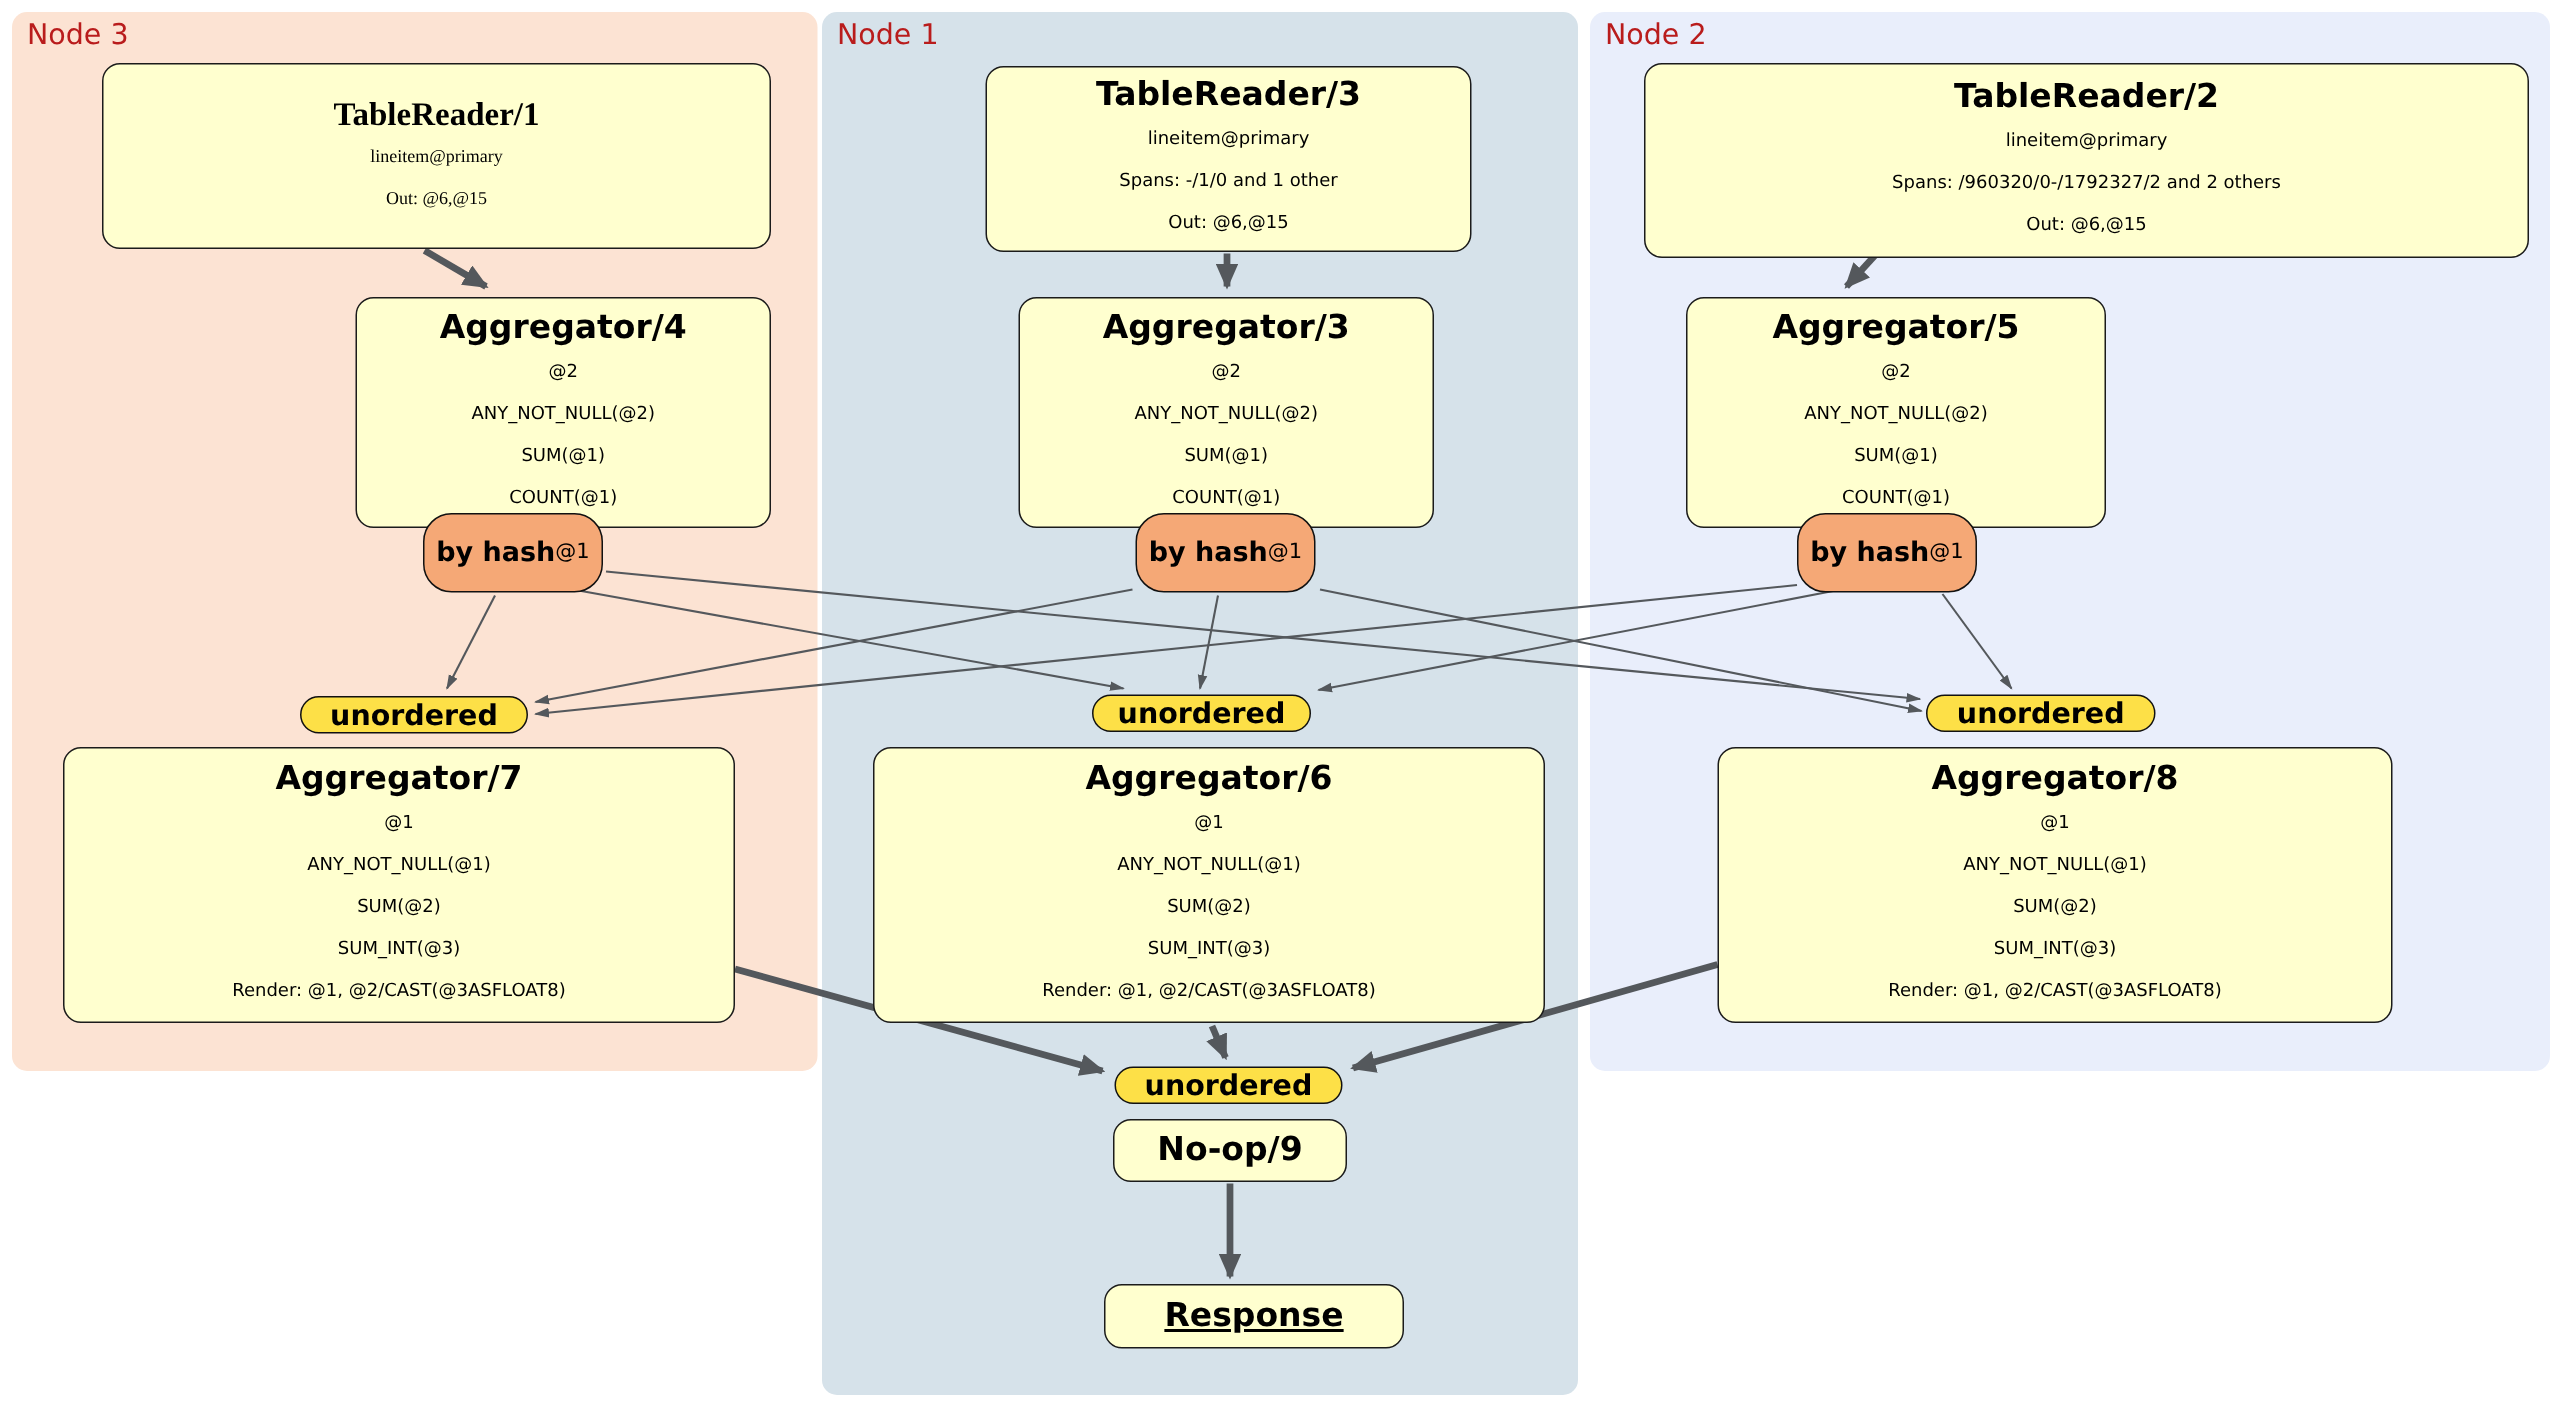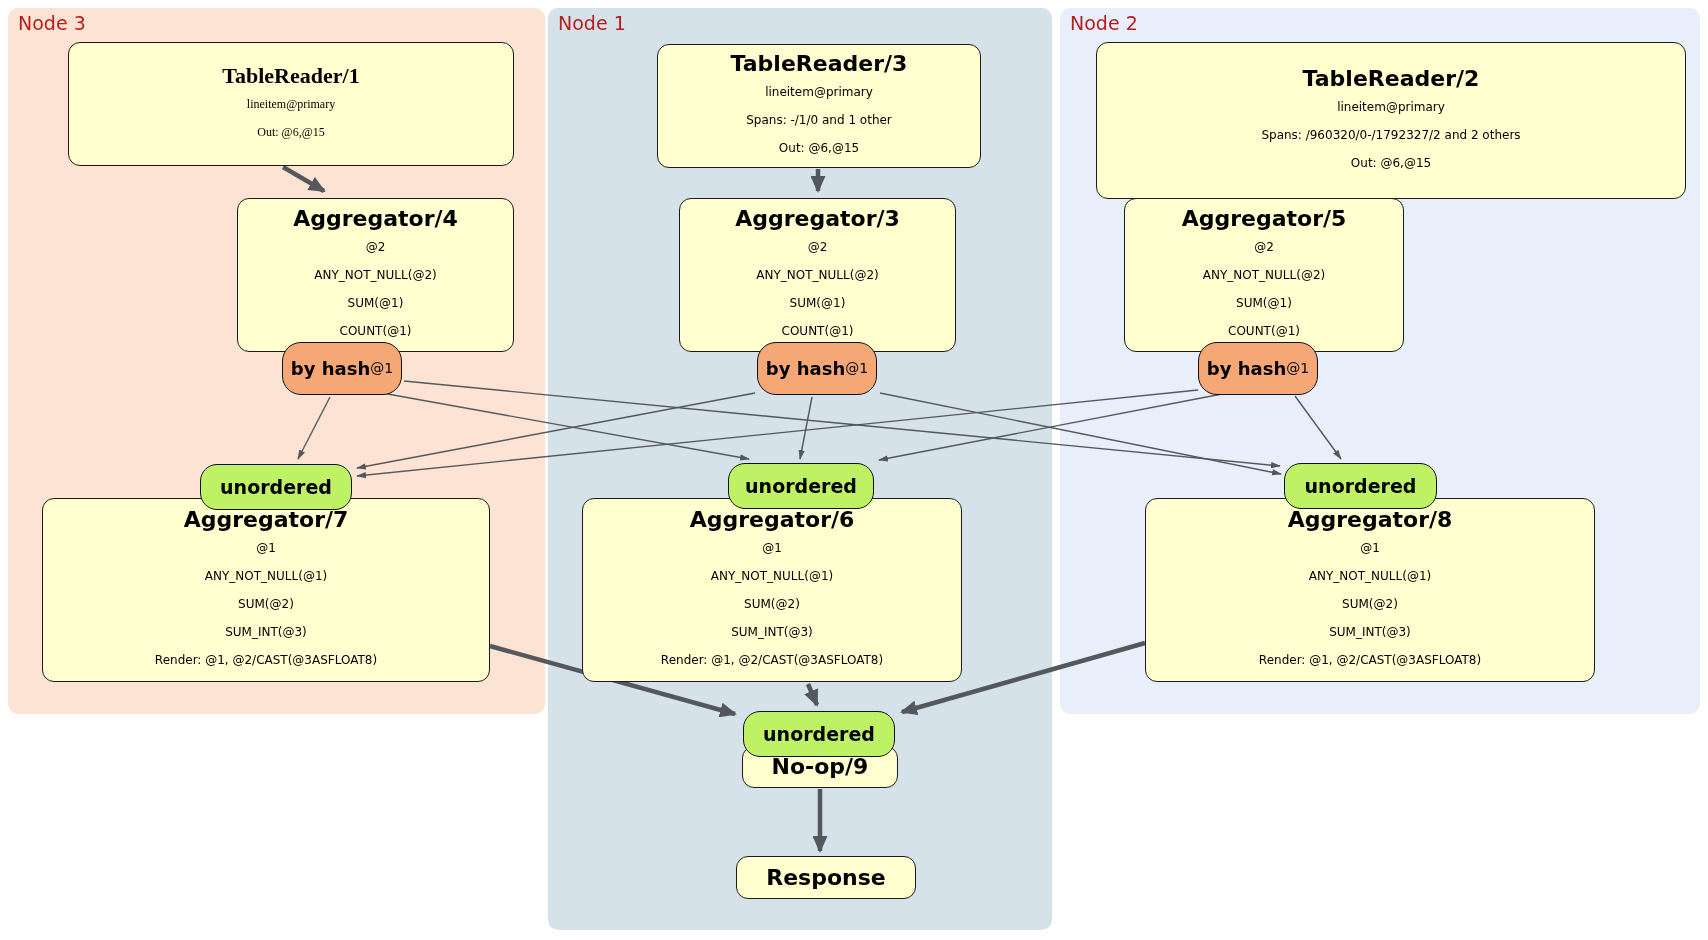--- a/index.html
+++ b/index.html
@@ -11,21 +11,21 @@
   .pbox{position:absolute;z-index:2;background:#FFFFCF;border:1.6px solid #1b1b1b;border-radius:12px;
         display:flex;flex-direction:column;justify-content:center;align-items:center;
         text-align:center;box-sizing:border-box;padding:4px 6px;}
   .ptitle{font-size:22px;font-weight:bold;line-height:28px;white-space:nowrap;}
   .pline{font-size:12px;line-height:28px;white-space:nowrap;}
   .router{position:absolute;z-index:3;border:1.6px solid #111;box-sizing:border-box;
           display:flex;flex-direction:row;justify-content:center;align-items:center;text-align:center;}
   .router-hash{background:#F5A876;border-radius:19px;width:120px;height:53px;}
   .rh-label{font-size:18px;font-weight:bold;line-height:21px;}
   .rh-detail{font-size:14px;line-height:17px;}
-  .router-uno{background:#bef264;border-radius:17px;height:46px;}
+  .router-uno{background:#fde047;border-radius:17px;height:25px;}
   .ru-label{font-size:19px;font-weight:bold;line-height:20px;}
 </style>
 </head>
 <body>
 
 <div id="canvas">
 
   <div class="region" style="left:8px;top:8px;width:537px;height:706px;background:#FCE3D3;"></div>
   <div class="region" style="left:548px;top:8px;width:504px;height:922px;background:#D6E2EA;"></div>
   <div class="region" style="left:1060px;top:8px;width:640px;height:706px;background:#E9EEFB;"></div>
@@ -70,21 +70,21 @@
     <div class="ptitle">TableReader/1</div>
     <div class="pline">lineitem@primary</div>
     <div class="pline">Out: @6,@15</div>
   </div>
   <div class="pbox" style="left:657px;top:44px;width:324px;height:124px;">
     <div class="ptitle">TableReader/3</div>
     <div class="pline">lineitem@primary</div>
     <div class="pline">Spans: -/1/0 and 1 other</div>
     <div class="pline">Out: @6,@15</div>
   </div>
-  <div class="pbox" style="left:1096px;top:42px;width:590px;height:157px;">
+  <div class="pbox" style="left:1096px;top:42px;width:590px;height:130px;">
     <div class="ptitle">TableReader/2</div>
     <div class="pline">lineitem@primary</div>
     <div class="pline">Spans: /960320/0-/1792327/2 and 2 others</div>
     <div class="pline">Out: @6,@15</div>
   </div>
 
   <div class="pbox" style="left:237px;top:198px;width:277px;height:154px;">
     <div class="ptitle">Aggregator/4</div>
     <div class="pline">@2</div>
     <div class="pline">ANY_NOT_NULL(@2)</div>
@@ -130,21 +130,21 @@
   </div>
 
   <div class="pbox" style="left:42px;top:498px;width:448px;height:184px;">
     <div class="ptitle">Aggregator/7</div>
     <div class="pline">@1</div>
     <div class="pline">ANY_NOT_NULL(@1)</div>
     <div class="pline">SUM(@2)</div>
     <div class="pline">SUM_INT(@3)</div>
     <div class="pline">Render: @1, @2/CAST(@3ASFLOAT8)</div>
   </div>
-  <div class="pbox" style="left:582px;top:498px;width:380px;height:184px;">
+  <div class="pbox" style="left:582px;top:498px;width:448px;height:184px;">
     <div class="ptitle">Aggregator/6</div>
     <div class="pline">@1</div>
     <div class="pline">ANY_NOT_NULL(@1)</div>
     <div class="pline">SUM(@2)</div>
     <div class="pline">SUM_INT(@3)</div>
     <div class="pline">Render: @1, @2/CAST(@3ASFLOAT8)</div>
   </div>
   <div class="pbox" style="left:1145px;top:498px;width:450px;height:184px;">
     <div class="ptitle">Aggregator/8</div>
     <div class="pline">@1</div>
@@ -153,17 +153,17 @@
     <div class="pline">SUM_INT(@3)</div>
     <div class="pline">Render: @1, @2/CAST(@3ASFLOAT8)</div>
   </div>
 
   <div class="router router-uno" style="left:743px;top:711px;width:152px;">
     <div class="ru-label">unordered</div>
   </div>
   <div class="pbox" style="left:742px;top:746px;width:156px;height:42px;">
     <div class="ptitle">No-op/9</div>
   </div>
-  <div class="pbox" style="left:736px;top:856px;width:180px;height:43px;">
+  <div class="pbox" style="left:736px;top:856px;width:200px;height:43px;text-decoration:underline;">
     <div class="ptitle">Response</div>
   </div>
 
 </div>
 
 </body></html>

